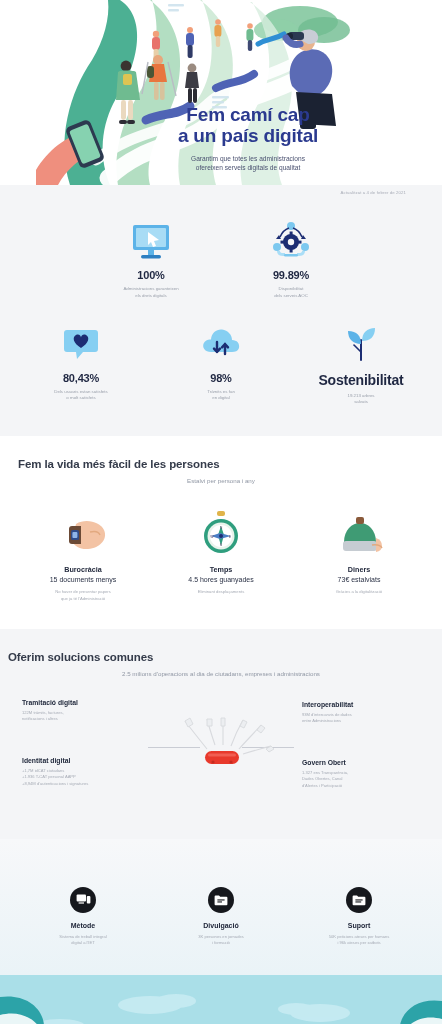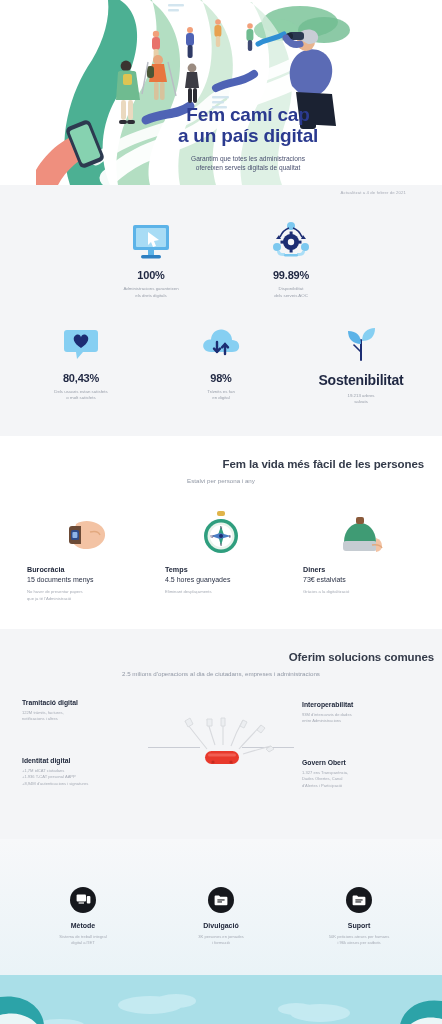--- a/index.html
+++ b/index.html
@@ -52,21 +52,21 @@
   .updated-bar {
     background: #f4f5f7;
     text-align: right;
     padding: 5px 36px 2px 0;
     font-size: 4.3px;
     color: #a9adb8;
     letter-spacing: .1px;
   }
 
   .sec-title {
-    text-align: right;
+    text-align: left;
     font-size: 11.5px;
     font-weight: bold;
     color: #343b4a;
     letter-spacing: -0.1px;
   }
   .sec-sub {
     text-align: center;
     font-size: 6.2px;
     color: #9097a4;
     margin-top: 7px;
@@ -106,21 +106,21 @@
   }
 
   
   .people-wrap { padding: 22px 18px 26px; }
   .people-row {
     display: flex;
     justify-content: center;
     gap: 26px;
     margin-top: 24px;
   }
-  .person { width: 112px; }
+  .person { width: 112px; text-align: center; }
   .person-ico {
     height: 48px;
     display: flex;
     align-items: flex-end;
     justify-content: center;
     margin-bottom: 9px;
   }
   .person-name {
     font-size: 7.2px;
     font-weight: bold;

